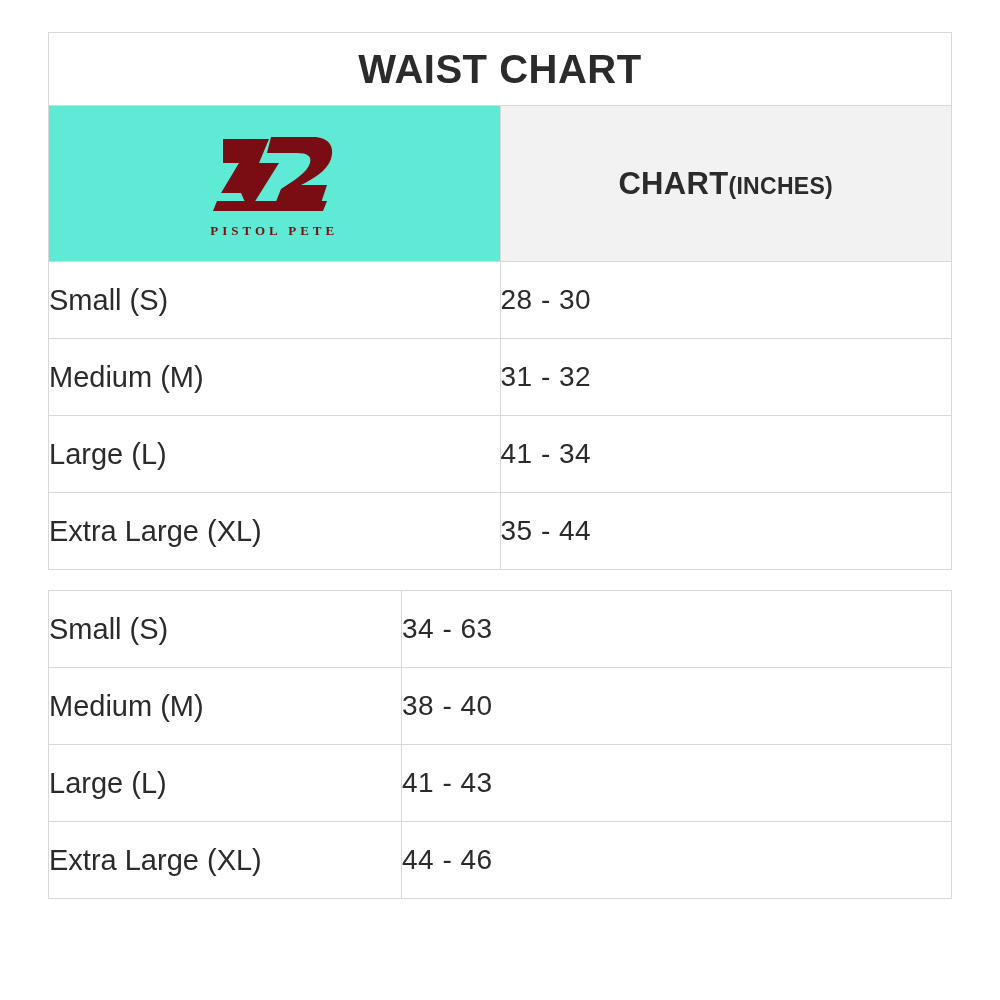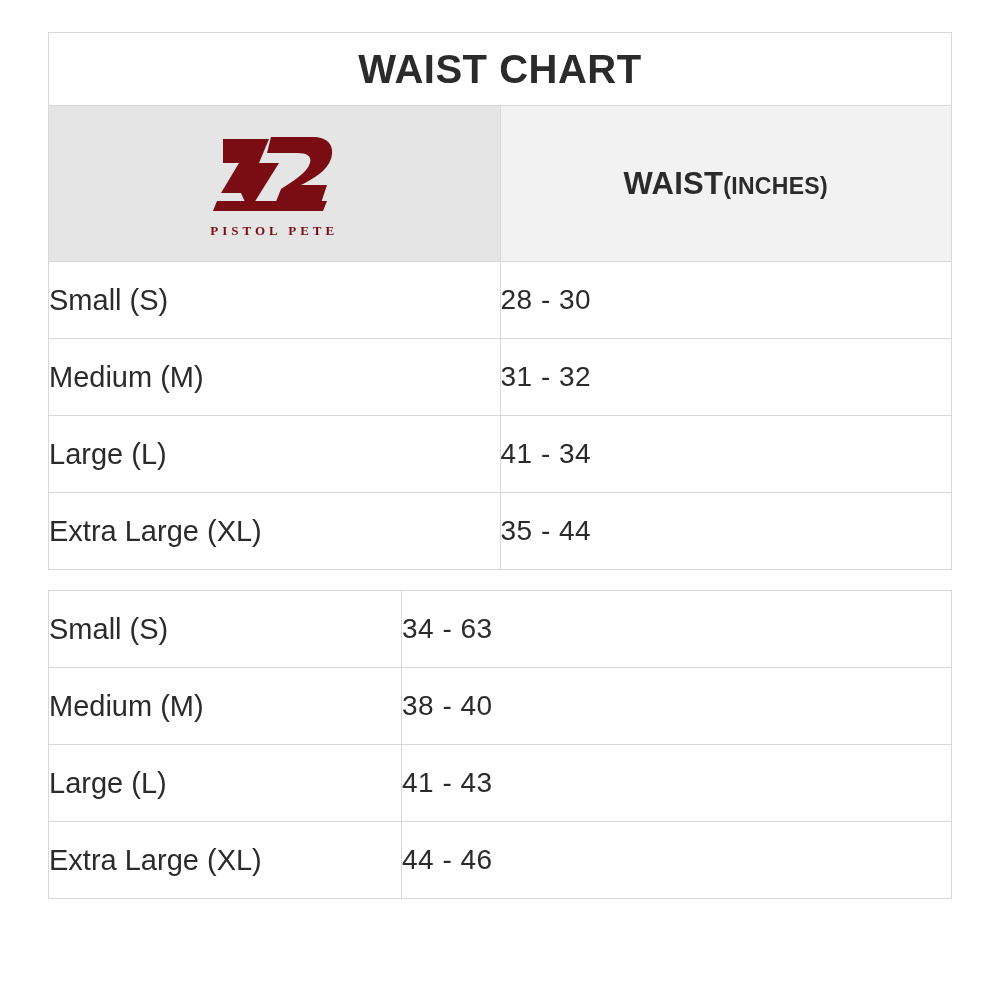--- a/index.html
+++ b/index.html
@@ -50,21 +50,21 @@
     font-weight: bold;
     letter-spacing: 0.5px;
     color: #2b2b2b;
   }
 
   
   .logo-cell {
     width: 352px;
     height: 155px;
     text-align: center;
-    background: #e5e5e5;
+    background: #5eead4;
   }
 
   .waist-head-cell {
     background: #f2f2f2;
     text-align: center;
     color: #2b2b2b;
   }
 
   .head-main {
     font-size: 31px;
@@ -162,21 +162,21 @@
             <span class="logo-box">
               <svg class="logo-mark" viewBox="0 0 130 82" aria-hidden="true">
                 <path d="M14 6 L60 6 L50 30 L70 30 L40 78 L32 60 L12 60 L30 30 L14 30 Z" fill="#7a0d14"></path>
                 <path d="M62 4 L104 4 C120 4 126 14 122 26 C118 38 104 46 92 52 L118 52 L110 76 L64 76 L72 56 C84 48 98 40 101 30 C103 23 98 20 88 20 L58 20 Z" fill="#7a0d14"></path>
                 <path d="M8 68 L118 68 L114 78 L4 78 Z" fill="#7a0d14"></path>
               </svg>
               <span class="logo-text">PISTOL PETE</span>
             </span>
           </td>
           <td class="waist-head-cell">
-            <span class="head-main">WAIST</span><span class="head-sub">(INCHES)</span>
+            <span class="head-main">CHART</span><span class="head-sub">(INCHES)</span>
           </td>
         </tr>
         <tr>
           <td class="label-cell">Small (S)</td>
           <td class="value-cell">28 - 30</td>
         </tr>
         <tr>
           <td class="label-cell">Medium (M)</td>
           <td class="value-cell">31 - 32</td>
         </tr>

